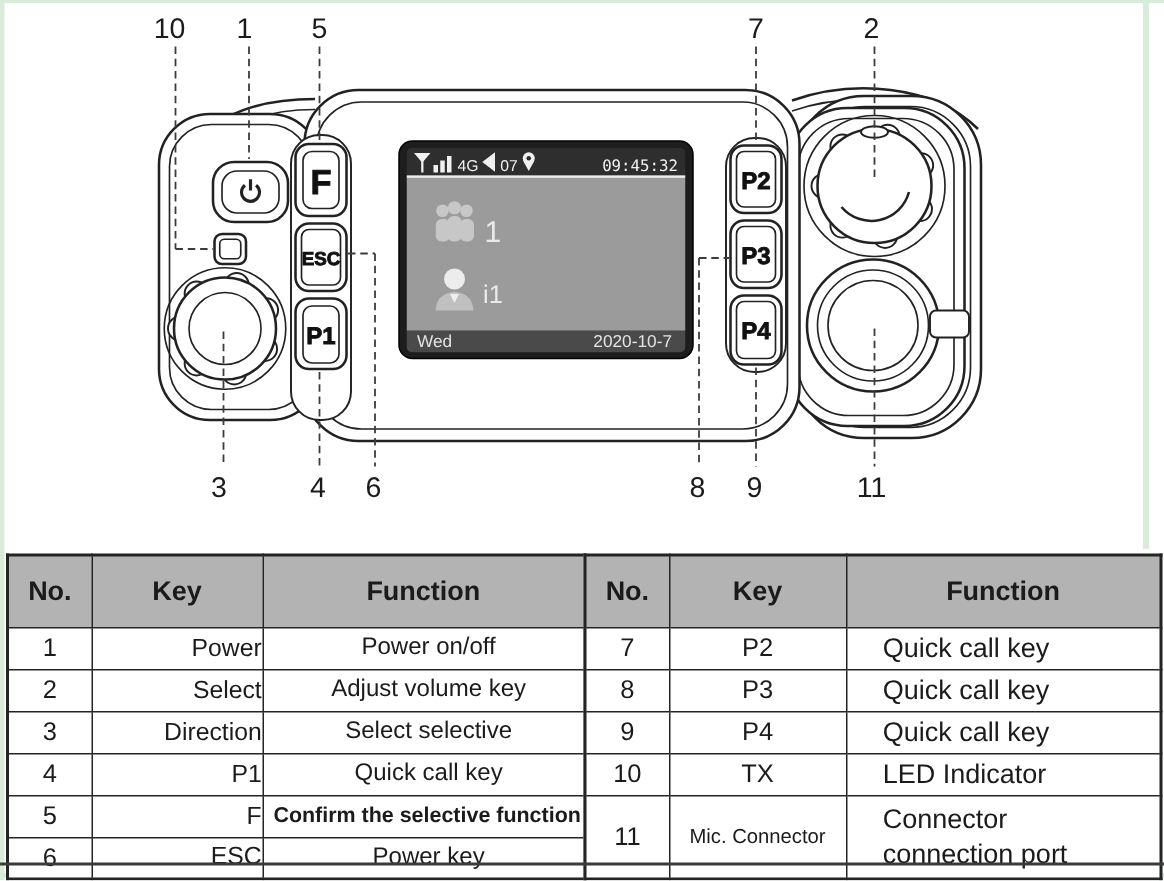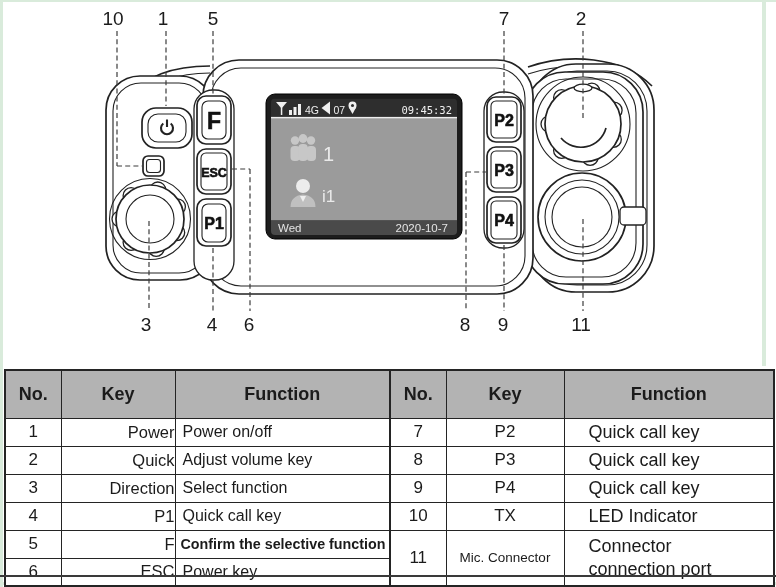--- a/index.html
+++ b/index.html
@@ -35,21 +35,21 @@
   .tbl{border-width:2.5px;}
   .tbl-left{left:4px;width:385px;}
   .tbl-right{left:389px;width:384px;}
   .tbl thead tr{height:48px;}
   .tbl tr{height:28px;}
   .tbl tr.tall{height:56px;}
   .tbl th{background:#b3b3b3;font-size:18px;font-weight:bold;text-align:center;padding:0;}
   .tbl td{padding:0;}
   .c-no{text-align:center;font-size:17px;}
   .l-key{text-align:right;padding-left:22px !important;font-size:16.5px;}
-  .l-fn{text-align:left;padding-left:7px !important;font-size:16px;}
+  .l-fn{text-align:center;padding-left:7px !important;font-size:16px;}
   .l-fn.fit{font-size:14.3px;white-space:nowrap;padding-left:5px !important;font-weight:bold;}
   .r-key{text-align:center;font-size:17px;}
   .r-key.fit{font-size:13.5px;white-space:nowrap;margin-left:48px;}
   .r-fn{text-align:left;padding-left:24px !important;padding-right:42px !important;font-size:18px;line-height:1.25;}
 </style>
 </head>
 <body>
 
 <div class="page">
 
@@ -270,27 +270,27 @@
       </tr>
     </thead>
     <tbody>
       <tr>
         <td class="c-no">1</td>
         <td class="l-key">Power</td>
         <td class="l-fn">Power on/off</td>
       </tr>
       <tr>
         <td class="c-no">2</td>
-        <td class="l-key">Quick</td>
+        <td class="l-key">Select</td>
         <td class="l-fn">Adjust volume key</td>
       </tr>
       <tr>
         <td class="c-no">3</td>
         <td class="l-key">Direction</td>
-        <td class="l-fn">Select function</td>
+        <td class="l-fn">Select selective</td>
       </tr>
       <tr>
         <td class="c-no">4</td>
         <td class="l-key">P1</td>
         <td class="l-fn">Quick call key</td>
       </tr>
       <tr>
         <td class="c-no">5</td>
         <td class="l-key">F</td>
         <td class="l-fn fit">Confirm the selective function</td>

